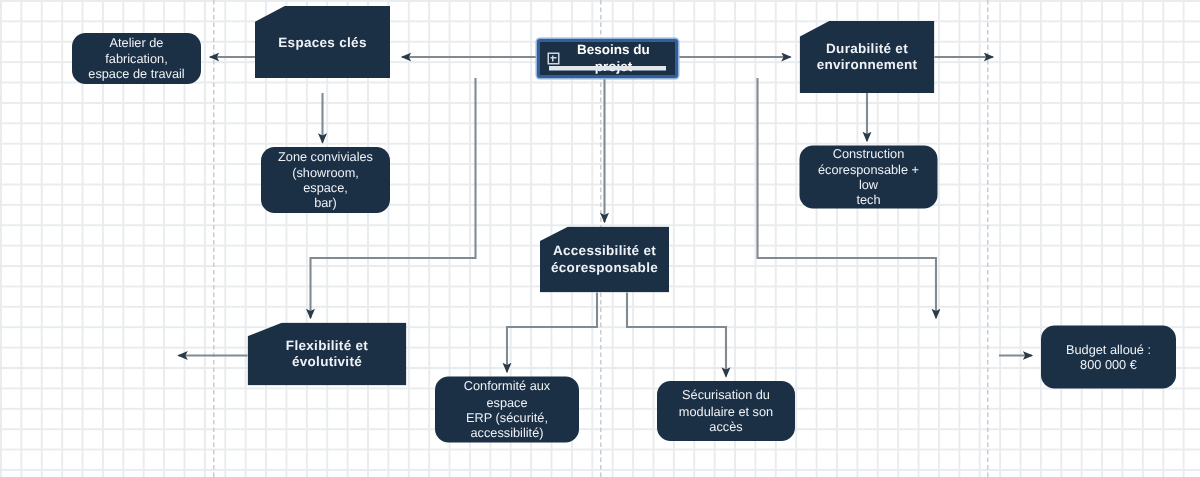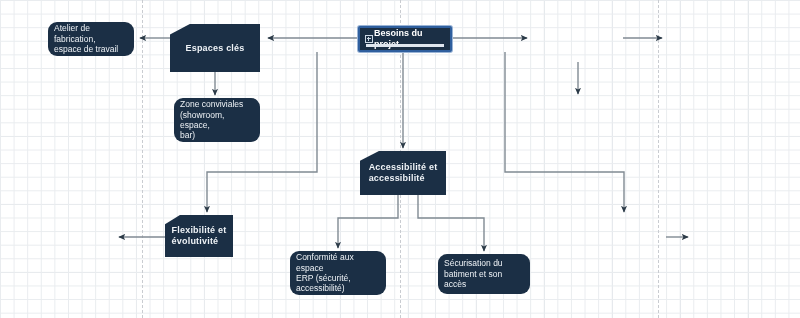--- a/index.html
+++ b/index.html
@@ -43,20 +43,21 @@
     overflow: visible;
   }
   .node {
     position: absolute;
     box-sizing: border-box;
     background: #1b2f45;
     color: #eef2f6;
     display: flex;
     align-items: center;
     justify-content: center;
+    text-align: center;
     line-height: 1.22;
     padding: 2px 6px;
     white-space: pre-line;
   }
   .node.rounded {
     border-radius: 9px;
     font-size: 8.5px;
     font-weight: 400;
   }
   .node.pent {
@@ -133,47 +134,54 @@
       <path d="M403,52 L403,148"></path>
       <path d="M317,52 L317,172 L207,172 L207,212"></path>
       <path d="M505,52 L505,172 L624,172 L624,212"></path>
       <path d="M398,195 L398,218 L338,218 L338,248"></path>
       <path d="M418,195 L418,218 L484,218 L484,251"></path>
       <path d="M165,237 L119,237"></path>
       <path d="M666,237 L688,237"></path>
     </g>
   </svg>
 
-  <div class="node pent" style="left:170px;top:24px;width:90px;height:48px">Espaces clés</div>
+  <div class="node pent" style="left:170px;top:4px;width:90px;height:48px">Espaces clés</div>
 
   <div class="node rounded" style="left:48px;top:22px;width:86px;height:34px">Atelier de fabrication,
 espace de travail</div>
 
   <div class="node rounded" style="left:174px;top:98px;width:86px;height:44px">Zone conviviales
 (showroom, espace,
 bar)</div>
 
+  <div class="node pent" style="left:533px;top:14px;width:90px;height:48px">Durabilité et
+environnement</div>
 
 
+  <div class="node rounded" style="left:533px;top:97px;width:92px;height:42px">Construction
+écoresponsable + low
+tech</div>
 
   <div class="node pent" style="left:360px;top:151px;width:86px;height:44px">Accessibilité et
-accessibilité</div>
+écoresponsable</div>
 
   <div class="node rounded" style="left:290px;top:251px;width:96px;height:44px">Conformité aux espace
 ERP (sécurité,
 accessibilité)</div>
 
   <div class="node rounded" style="left:438px;top:254px;width:92px;height:40px">Sécurisation du
-batiment et son accès</div>
+modulaire et son accès</div>
 
-  <div class="node pent" style="left:165px;top:215px;width:68px;height:42px">Flexibilité et
+  <div class="node pent" style="left:165px;top:215px;width:106px;height:42px">Flexibilité et
 évolutivité</div>
 
 
 
+  <div class="node rounded" style="left:694px;top:217px;width:90px;height:42px">Budget alloué :
+800 000 €</div>
 
   <div class="node root" style="left:358px;top:26px;width:94px;height:26px">
     <span class="expand-icon"></span>
     <span>Besoins du projet</span>
     <span class="root-underline"></span>
   </div>
 
 </div>
 
 </body></html>

